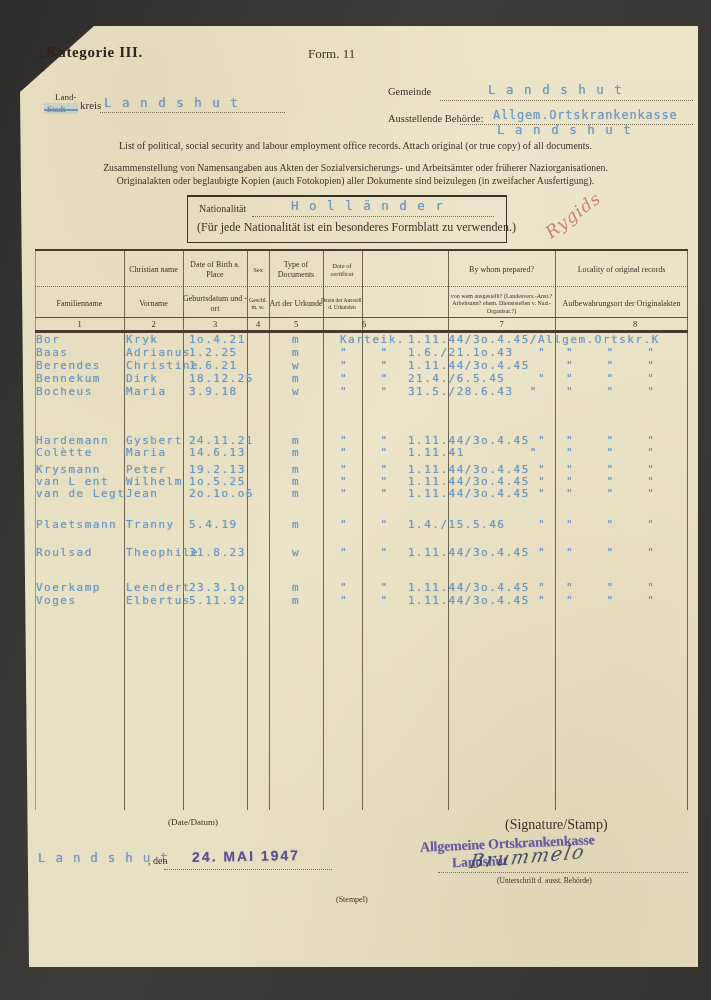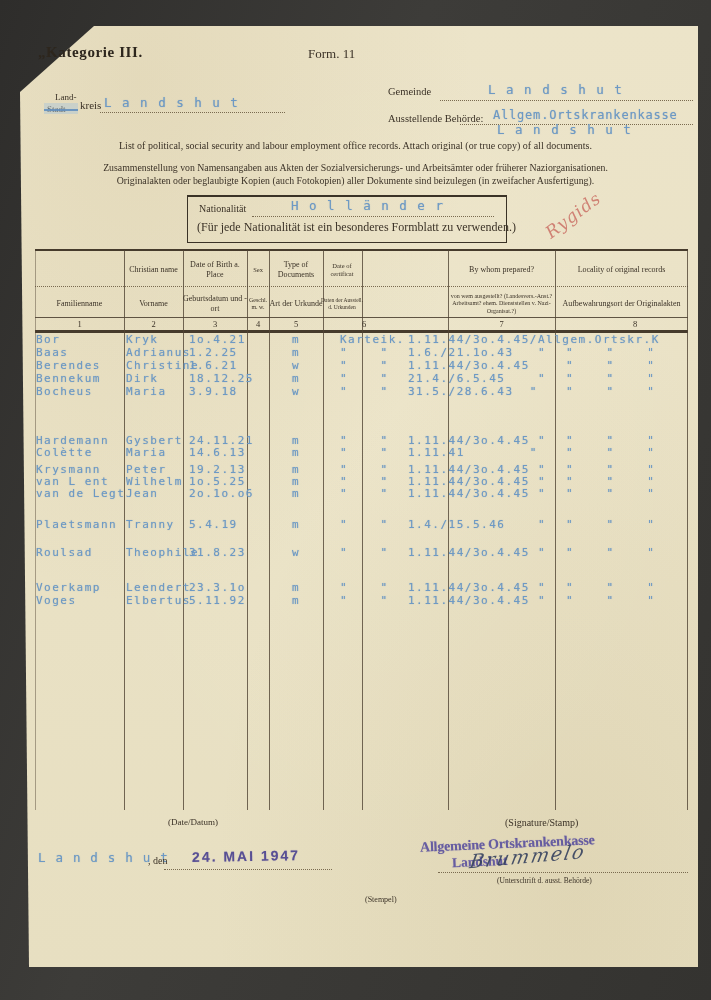--- a/index.html
+++ b/index.html
@@ -255,29 +255,29 @@
       <span class="typed tc c0">Voges</span>
       <span class="typed tc c1">Elbertus</span>
       <span class="typed tc c2">5.11.92</span>
       <span class="typed tc c3">m</span>
       <span class="typed tc c4">"    "</span>
       <span class="typed tc c5">1.11.44/3o.4.45 "</span>
       <span class="typed tc c6">"    "    "</span>
     </div>
 
     <div class="lbl" style="left:120px;top:817px;font-size:9px;margin-left:48px;">(Date/Datum)</div>
-    <div class="lbl" style="left:505px;top:817px;font-size:10px;">(Signature/Stamp)</div>
+    <div class="lbl" style="left:505px;top:817px;font-size:14px;">(Signature/Stamp)</div>
 
     <div class="typed" style="left:38px;top:851px;font-size:12.5px;letter-spacing:1.2px;">L a n d s h u t</div>
     <div class="lbl" style="left:148px;top:855px;font-size:10px;">, den</div>
     <div class="dot" style="left:164px;top:869px;width:168px;"></div>
     <div class="stamp" style="left:192px;top:848px;font-size:14px;font-family:'Liberation Sans',sans-serif;
          letter-spacing:2px;color:#453c8e;transform:rotate(-1deg);">24. MAI 1947</div>
 
     <div class="stamp" style="left:420px;top:836px;font-size:14px;letter-spacing:-.2px;transform:rotate(-2.5deg);">Allgemeine Ortskrankenkasse</div>
     <div class="stamp" style="left:452px;top:854px;font-size:13.5px;transform:rotate(-2.5deg);">Landshut</div>
     <div class="dot" style="left:438px;top:872px;width:250px;"></div>
     <div class="sig" style="left:470px;top:845px;">Brummelo</div>
     <div class="lbl" style="left:497px;top:877px;font-size:7.5px;">(Unterschrift d. ausst. Behörde)</div>
 
-    <div class="lbl" style="left:336px;top:895px;font-size:8px;margin-left:29px;">(Stempel)</div>
+    <div class="lbl" style="left:336px;top:895px;font-size:8px;">(Stempel)</div>
   </div>
 </div>
 
 </body></html>

